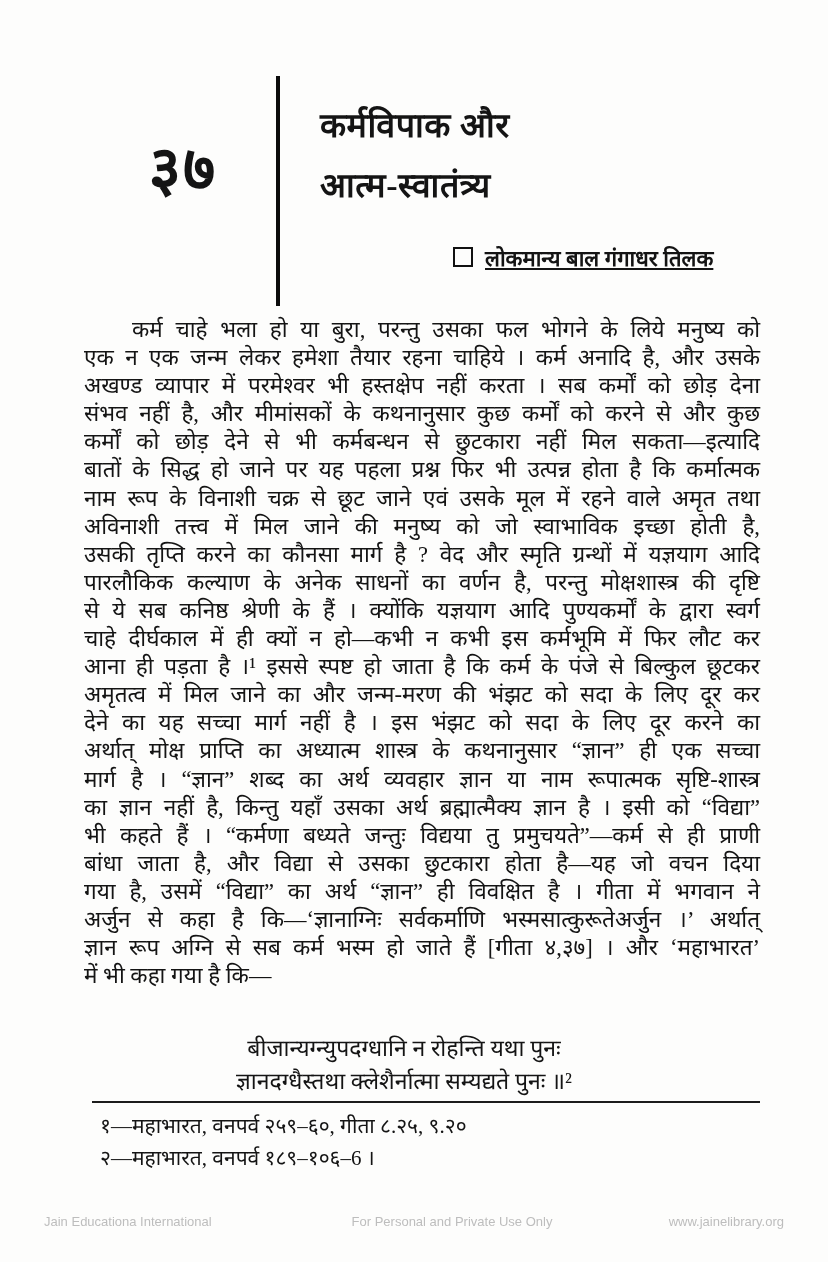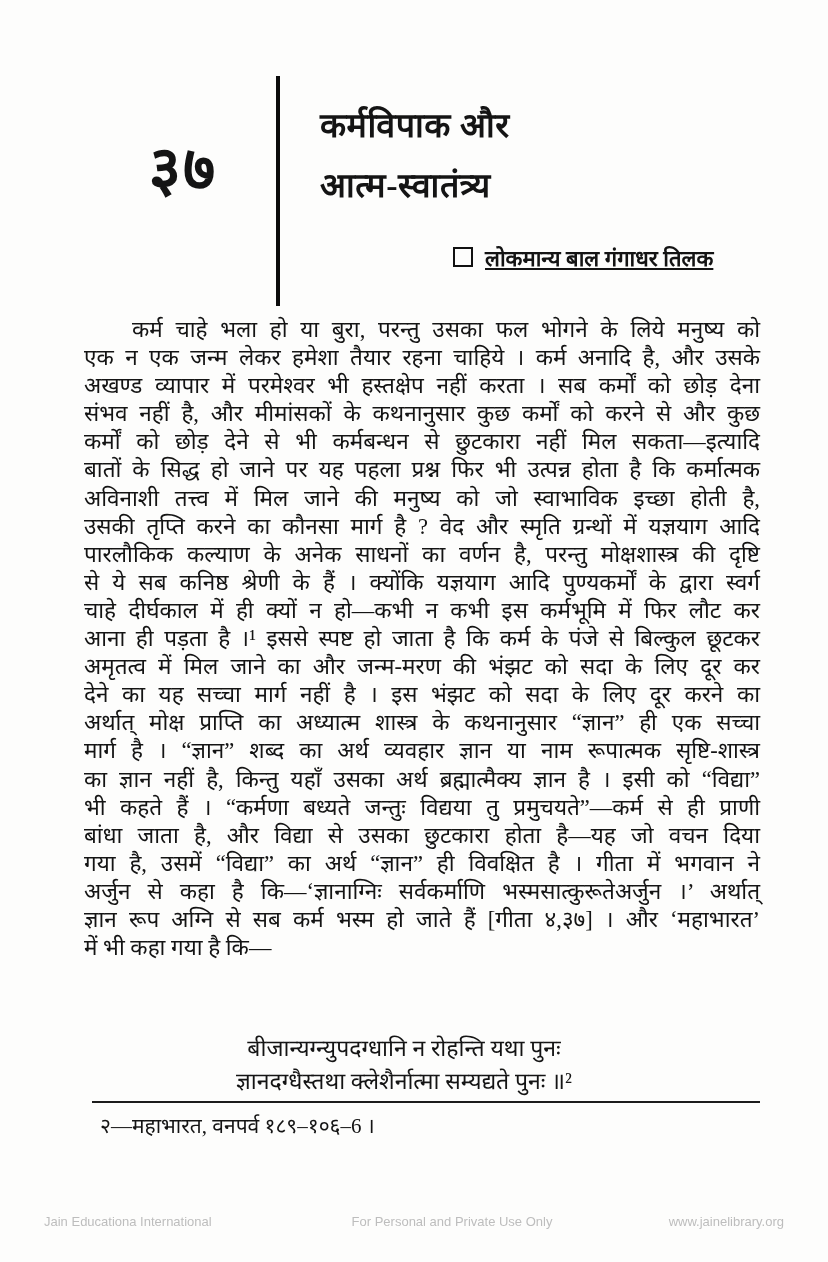--- a/index.html
+++ b/index.html
@@ -92,20 +92,21 @@
     <span>लोकमान्य बाल गंगाधर तिलक</span>
   </div>
 
   <div class="body-text" id="body-text">
       <div class="body-line first">कर्म चाहे भला हो या बुरा, परन्तु उसका फल भोगने के लिये मनुष्य को</div>
       <div class="body-line">एक न एक जन्म लेकर हमेशा तैयार रहना चाहिये । कर्म अनादि है, और उसके</div>
       <div class="body-line">अखण्ड व्यापार में परमेश्वर भी हस्तक्षेप नहीं करता । सब कर्मों को छोड़ देना</div>
       <div class="body-line">संभव नहीं है, और मीमांसकों के कथनानुसार कुछ कर्मों को करने से और कुछ</div>
       <div class="body-line">कर्मों को छोड़ देने से भी कर्मबन्धन से छुटकारा नहीं मिल सकता—इत्यादि</div>
       <div class="body-line">बातों के सिद्ध हो जाने पर यह पहला प्रश्न फिर भी उत्पन्न होता है कि कर्मात्मक</div>
+      <div class="body-line">नाम रूप के विनाशी चक्र से छूट जाने एवं उसके मूल में रहने वाले अमृत तथा</div>
       <div class="body-line">अविनाशी तत्त्व में मिल जाने की मनुष्य को जो स्वाभाविक इच्छा होती है,</div>
       <div class="body-line">उसकी तृप्ति करने का कौनसा मार्ग है ? वेद और स्मृति ग्रन्थों में यज्ञयाग आदि</div>
       <div class="body-line">पारलौकिक कल्याण के अनेक साधनों का वर्णन है, परन्तु मोक्षशास्त्र की दृष्टि</div>
       <div class="body-line">से ये सब कनिष्ठ श्रेणी के हैं । क्योंकि यज्ञयाग आदि पुण्यकर्मों के द्वारा स्वर्ग</div>
       <div class="body-line">चाहे दीर्घकाल में ही क्यों न हो—कभी न कभी इस कर्मभूमि में फिर लौट कर</div>
       <div class="body-line">आना ही पड़ता है ।¹ इससे स्पष्ट हो जाता है कि कर्म के पंजे से बिल्कुल छूटकर</div>
       <div class="body-line">अमृतत्व में मिल जाने का और जन्म-मरण की भंझट को सदा के लिए दूर कर</div>
       <div class="body-line">देने का यह सच्चा मार्ग नहीं है । इस भंझट को सदा के लिए दूर करने का</div>
       <div class="body-line">अर्थात् मोक्ष प्राप्ति का अध्यात्म शास्त्र के कथनानुसार “ज्ञान” ही एक सच्चा</div>
       <div class="body-line">मार्ग है । “ज्ञान” शब्द का अर्थ व्यवहार ज्ञान या नाम रूपात्मक सृष्टि-शास्त्र</div>
@@ -119,20 +120,21 @@
     </div>
 
   <div class="verse" id="verse">
       <div>बीजान्यग्न्युपदग्धानि न रोहन्ति यथा पुनः</div>
       <div>ज्ञानदग्धैस्तथा क्लेशैर्नात्मा सम्यद्यते पुनः ॥²</div>
     </div>
 
   <div class="footnote-rule"></div>
 
   <div class="footnotes" id="footnotes">
+      <div>१—महाभारत, वनपर्व २५९–६०, गीता ८.२५, ९.२०</div>
       <div>२—महाभारत, वनपर्व १८९–१०६–6 ।</div>
     </div>
 
   <div class="footer">
     <span class="left">Jain Educationa International</span>
     <span class="center">For Personal and Private Use Only</span>
     <span class="right">www.jainelibrary.org</span>
   </div>
 
 </div>

